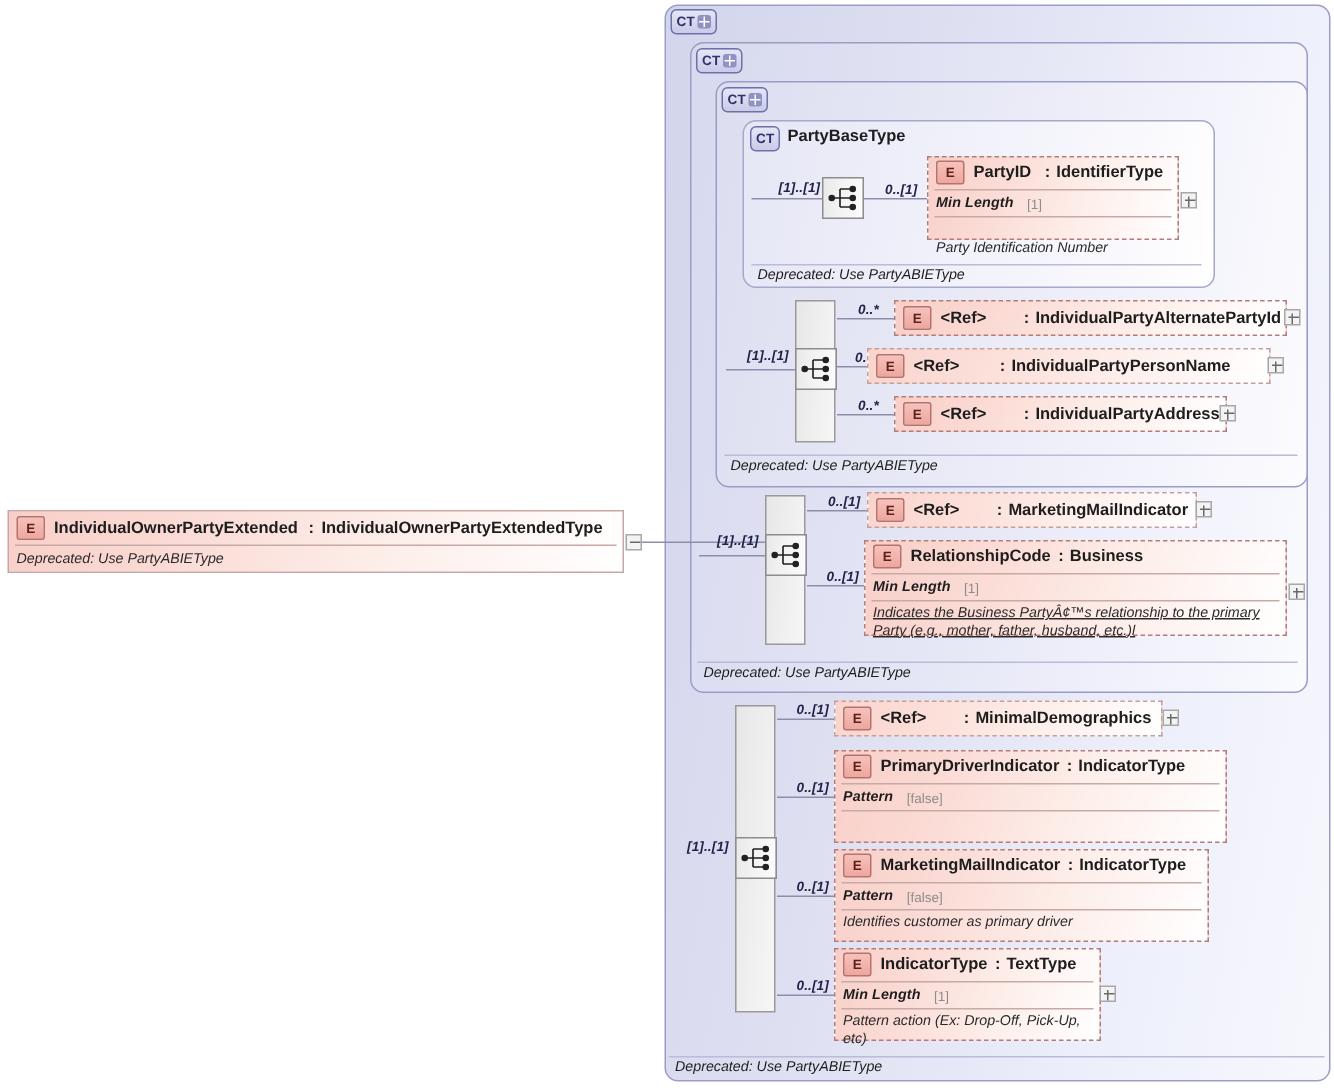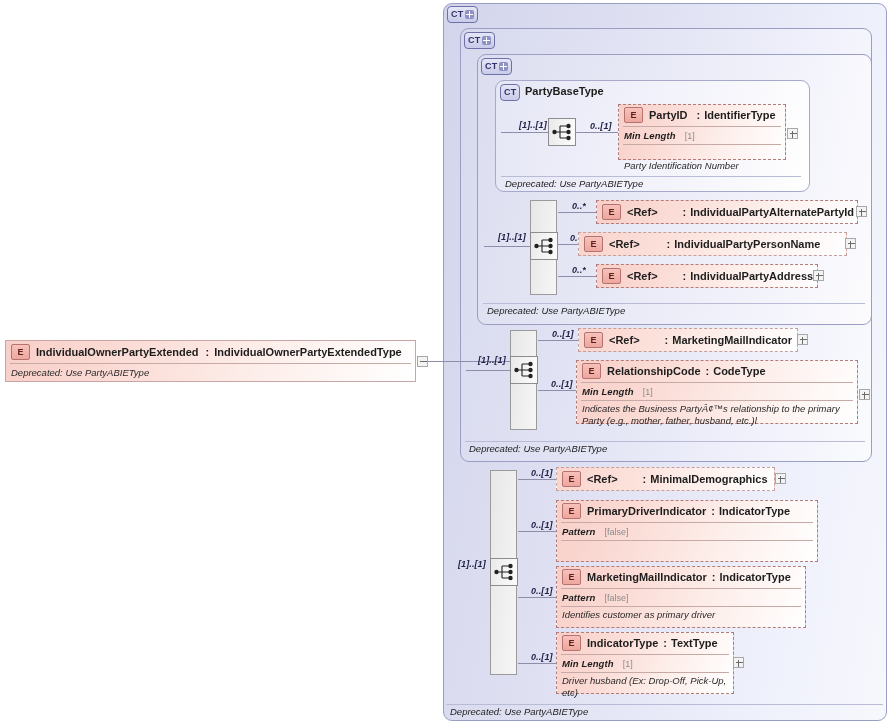--- a/index.html
+++ b/index.html
@@ -271,29 +271,29 @@
     </div>
   </div>
   <div class="expander plus" style="left:797px;top:334px;"></div>
 
   <div class="card" style="left:551px;top:379px;">0..[1]</div>
   <div class="elem" style="left:576px;top:360px;width:282px;height:64px;">
     <div class="ehead">
       <span class="echip">E</span>
       <span class="ename">RelationshipCode</span>
       <span class="etype" style="margin-left:5px;">:</span>
-      <span class="etype" style="margin-left:4px;">CodeType</span>
+      <span class="etype" style="margin-left:4px;">Business</span>
     </div>
     <div class="hsep" style="top:21px;"></div>
     <div class="facet" style="margin-top:3px;">
       <span class="facetname">Min Length</span>
       <span class="facetval">[1]</span>
     </div>
     <div class="hsep" style="top:39px;"></div>
-    <div class="annot" style="margin-top:3px;">Indicates the Business PartyÂ¢™s relationship to the primary Party (e.g., mother, father, husband, etc.)l</div>
+    <div class="annot" style="margin-top:3px;text-decoration:underline;">Indicates the Business PartyÂ¢™s relationship to the primary Party (e.g., mother, father, husband, etc.)l</div>
   </div>
   <div class="expander plus" style="left:859px;top:389px;"></div>
 
   <div class="abs" style="left:490px;top:470px;width:27px;height:205px;border:1px solid #9a9a9a;background:linear-gradient(95deg,#e7e7e7,#f6f6f6);"></div>
   <div class="card" style="left:458px;top:559px;">[1]..[1]</div>
   <div class="seq" style="left:490px;top:558px;width:28px;height:28px;">
     <svg width="20" height="18" viewBox="0 0 20 18">
       <circle cx="2.5" cy="9" r="2.2" fill="#222"></circle>
       <path d="M2.5 9 H8 M8 3 V15 M8 3 H15 M8 9 H15 M8 15 H15" stroke="#222" stroke-width="1.1" fill="none"></path>
       <circle cx="16.5" cy="3" r="2.2" fill="#222"></circle>
@@ -357,17 +357,17 @@
       <span class="ename">IndicatorType</span>
       <span class="etype" style="margin-left:5px;">:</span>
       <span class="etype" style="margin-left:4px;">TextType</span>
     </div>
     <div class="hsep" style="top:21px;"></div>
     <div class="facet" style="margin-top:3px;">
       <span class="facetname">Min Length</span>
       <span class="facetval">[1]</span>
     </div>
     <div class="hsep" style="top:39px;"></div>
-    <div class="annot" style="margin-top:3px;">Driver husband (Ex: Drop-Off, Pick-Up, etc)</div>
+    <div class="annot" style="margin-top:3px;">Pattern action (Ex: Drop-Off, Pick-Up, etc)</div>
   </div>
   <div class="expander plus" style="left:733px;top:657px;"></div>
 
 </div>
 
 </body></html>

